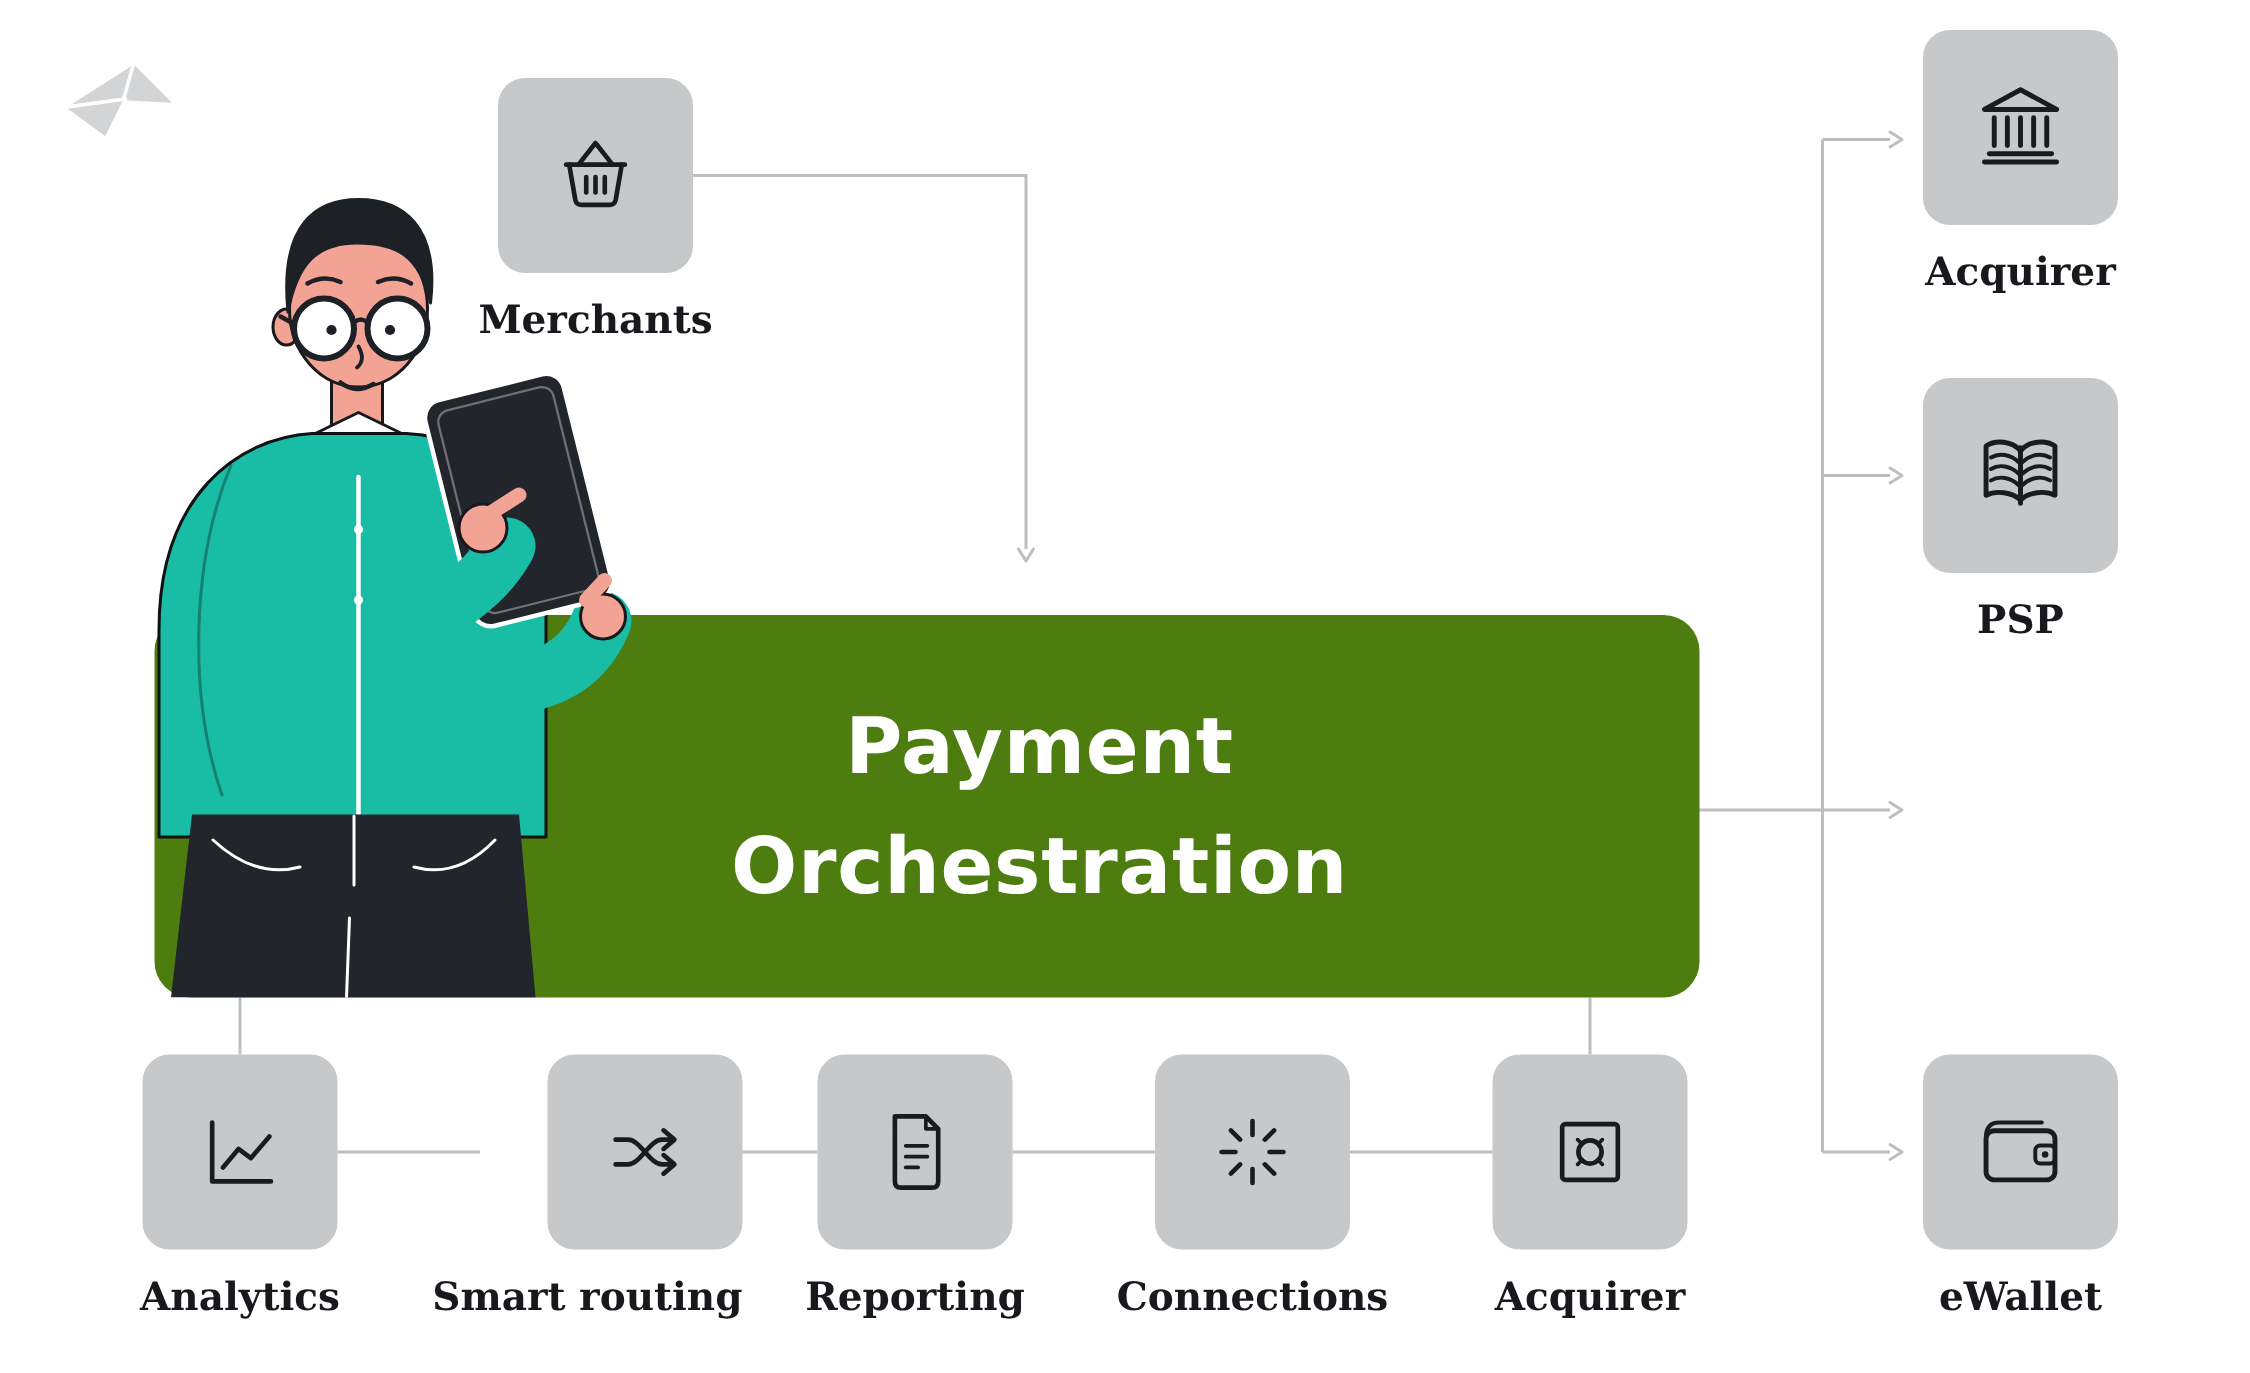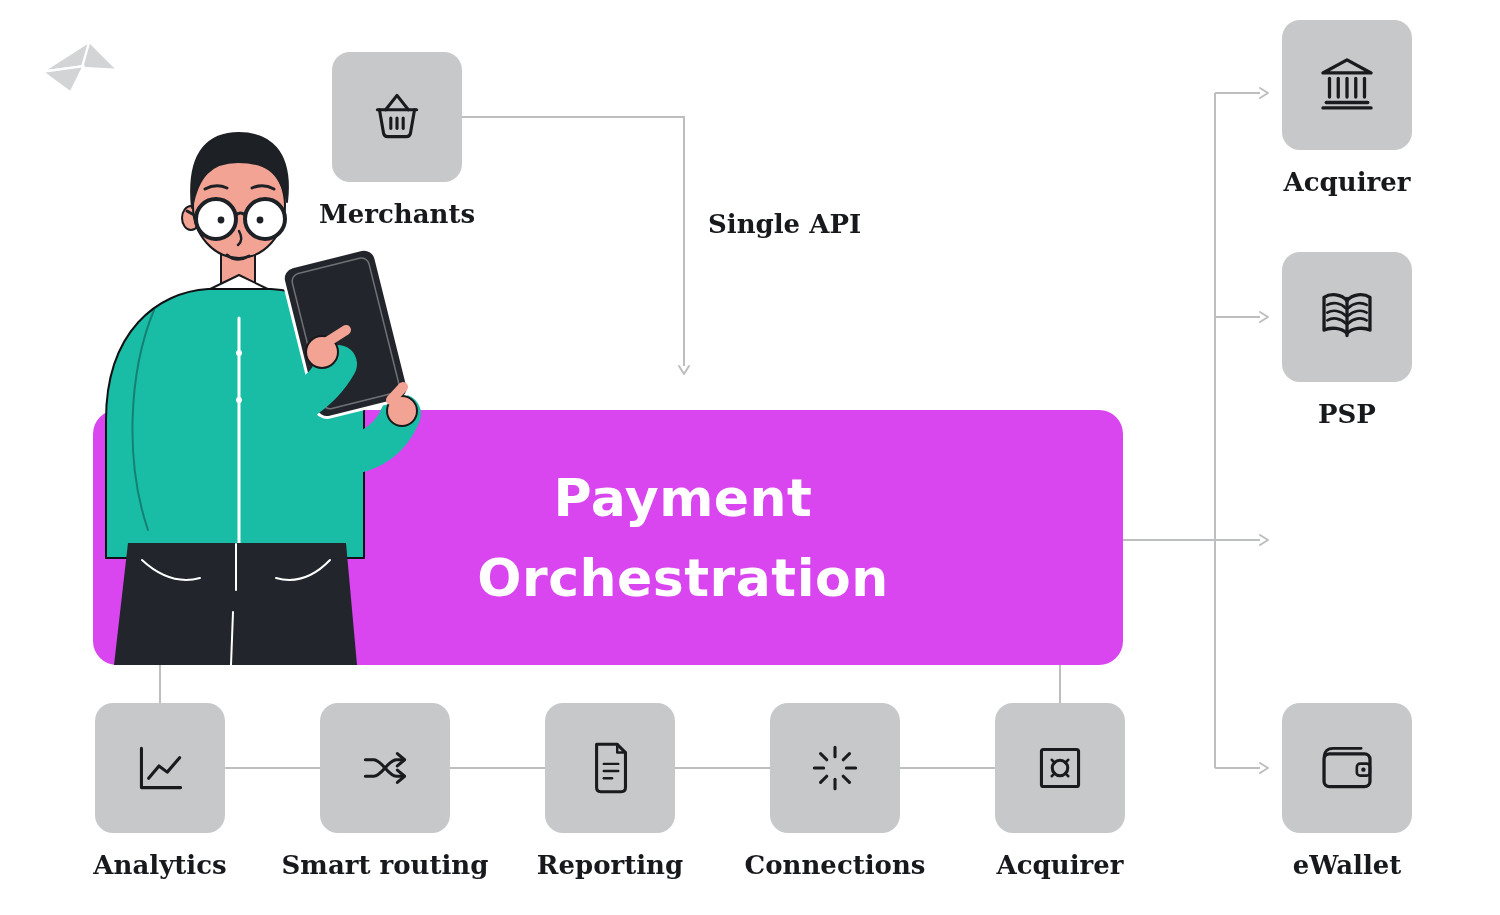--- a/index.html
+++ b/index.html
@@ -18,22 +18,22 @@
   .node-label { margin-top:17px; font-family:"DejaVu Serif", serif; font-weight:700;
                 font-size:26px; color:#17191c; white-space:nowrap; }
 
   .icon { fill:none; stroke:#191b1f; stroke-width:3; stroke-linecap:round; stroke-linejoin:round; }
   .icon .thin { stroke-width:2.4; }
 
   .api-note { position:absolute; left:708px; top:202px; z-index:1;
               font-family:"DejaVu Serif", serif; font-weight:700; font-size:26px;
               line-height:45px; color:#17191c; }
 
-  .orchestration { position:absolute; left:93px; top:410px; width:1030px; height:255px;
-                   background:#d946ef; border-radius:24px; z-index:1;
+  .orchestration { position:absolute; left:103px; top:410px; width:1030px; height:255px;
+                   background:#4d7c0f; border-radius:24px; z-index:1;
                    display:flex; flex-direction:column; align-items:center; justify-content:center;
                    padding-left:150px; }
   .orchestration .title-line { font-family:"DejaVu Sans", sans-serif; font-weight:800;
                                font-size:52px; line-height:80px; color:#ffffff;
                                letter-spacing:.5px; text-align:center; }
 
   .person { position:absolute; left:58px; top:128px; width:365px; height:537px; z-index:2; }
 </style>
 </head>
 <body>
@@ -81,21 +81,20 @@
         <path d="M 15 25 L 19 48 Q 19.8 51 23 51 H 41 Q 44.2 51 45 48 L 49 25"></path>
         <path d="M 26 33 V 43"></path>
         <path d="M 32 33 V 43"></path>
         <path d="M 38 33 V 43"></path>
       </svg>
     </div>
     <div class="node-label">Merchants</div>
   </div>
 
   <div class="api-note">
-    <div>Single API</div>
   </div>
 
   <div class="orchestration">
     <div class="title-line">Payment</div>
     <div class="title-line">Orchestration</div>
   </div>
 
   <div class="person">
     <svg width="365" height="537" viewBox="0 0 365 537">
       <g stroke-linecap="round" stroke-linejoin="round">
@@ -141,21 +140,21 @@
   <div class="node" style="left:50px; top:703px;">
     <div class="icon-box">
       <svg class="icon" width="66" height="66" viewBox="0 0 64 64">
         <path d="M 14 13 V 51 H 52"></path>
         <path d="M 21 42 L 31 30 L 39 36 L 51 22"></path>
       </svg>
     </div>
     <div class="node-label">Analytics</div>
   </div>
 
-  <div class="node" style="left:275px; top:703px;">
+  <div class="node" style="left:275px; top:703px;align-items:flex-end;">
     <div class="icon-box">
       <svg class="icon" width="66" height="66" viewBox="0 0 64 64">
         <path d="M 13 24 H 21 C 29 24 35 40 43 40 H 49"></path>
         <path d="M 44 34 L 51 40 L 44 46"></path>
         <path d="M 13 40 H 21 C 29 40 35 24 43 24 H 49"></path>
         <path d="M 44 18 L 51 24 L 44 30"></path>
       </svg>
     </div>
     <div class="node-label">Smart routing</div>
   </div>

